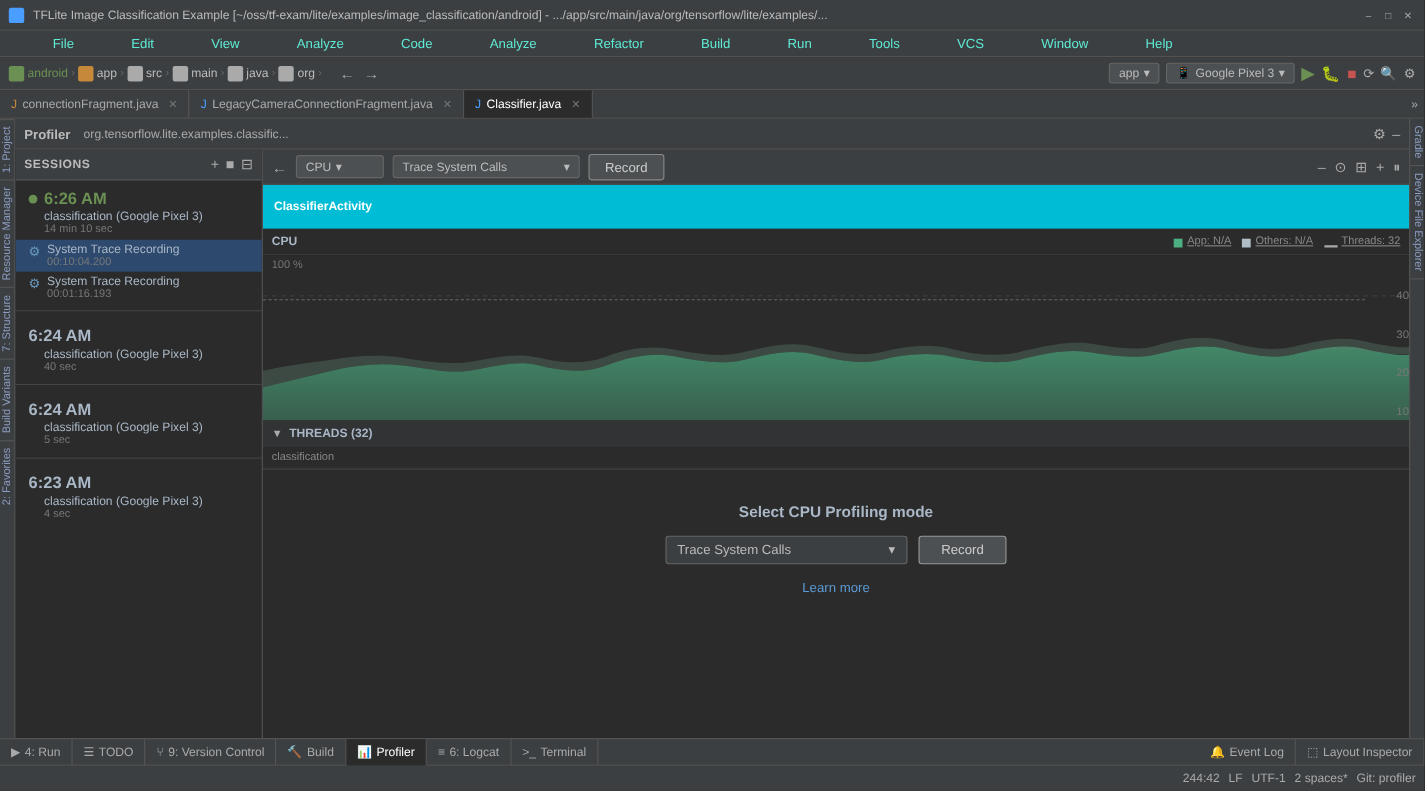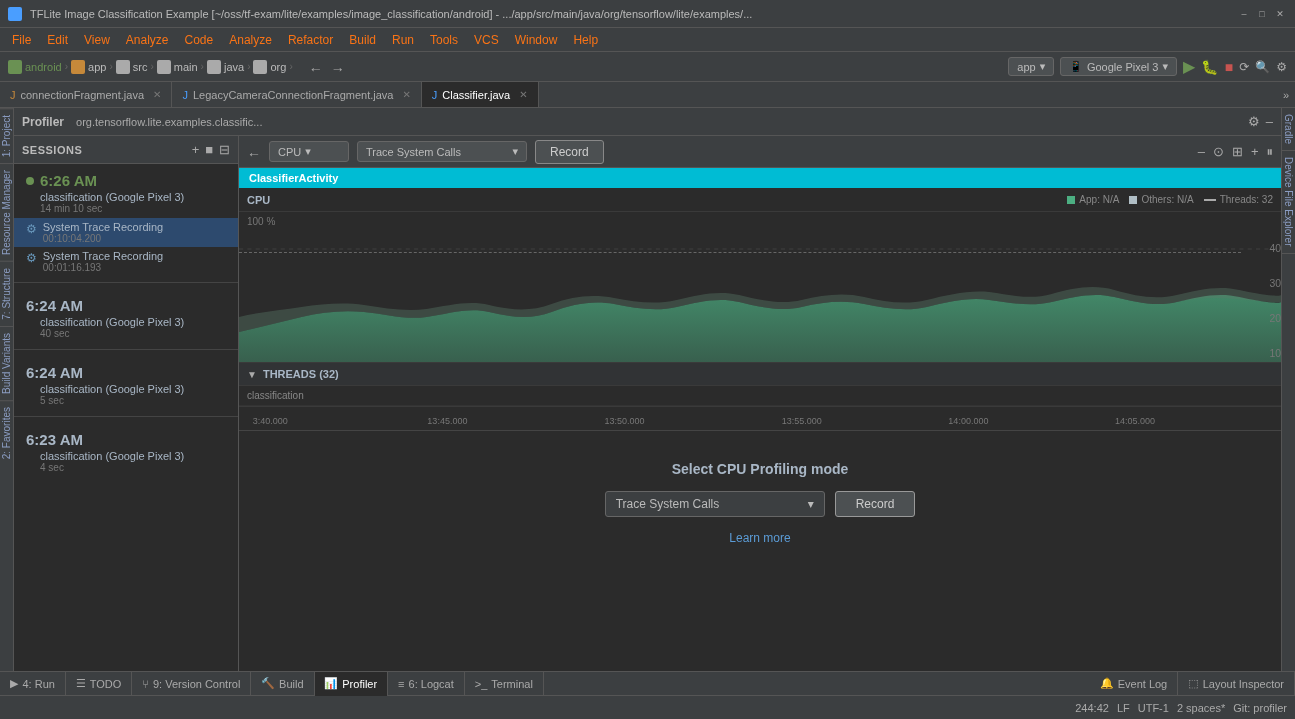--- a/index.html
+++ b/index.html
@@ -7,21 +7,21 @@
 
     
     .title-bar { display: flex; align-items: center; background: #3c3f41; height: 28px; padding: 0 8px; font-size: 11px; color: #bbbbbb; border-bottom: 1px solid #555; }
     .title-bar .app-icon { width: 14px; height: 14px; background: #4a9eff; border-radius: 2px; margin-right: 8px; flex-shrink: 0; }
     .title-bar .title-text { flex: 1; white-space: nowrap; overflow: hidden; text-overflow: ellipsis; }
     .title-bar .win-controls { display: flex; gap: 4px; margin-left: 8px; }
     .title-bar .win-btn { width: 14px; height: 14px; display: flex; align-items: center; justify-content: center; font-size: 9px; cursor: pointer; color: #aaa; }
 
     
     .menu-bar { display: flex; align-items: center; background: #3c3f41; height: 24px; padding: 0 4px; border-bottom: 1px solid #555; }
-    .menu-bar .menu-item { padding: 2px 8px; font-size: 12px; color: #f97316; cursor: pointer; border-radius: 2px; }
+    .menu-bar .menu-item { padding: 2px 8px; font-size: 12px; color: #5eead4; cursor: pointer; border-radius: 2px; margin-left: 36px; }
 
     
     .nav-bar { display: flex; align-items: center; background: #3c3f41; height: 30px; padding: 0 8px; gap: 4px; border-bottom: 1px solid #555; }
     .nav-bar .nav-segment { display: flex; align-items: center; gap: 3px; color: #bbbbbb; font-size: 11px; }
     .nav-bar .nav-sep { color: #666; font-size: 10px; }
     .nav-bar .breadcrumb-icon { width: 14px; height: 14px; background: #6897bb; border-radius: 2px; }
     .nav-bar .nav-tools { margin-left: auto; display: flex; align-items: center; gap: 6px; }
     .nav-bar .nav-btn { background: #4c5052; border: 1px solid #666; color: #bbb; padding: 2px 8px; border-radius: 3px; font-size: 11px; cursor: pointer; display: flex; align-items: center; gap: 4px; }
     .nav-bar .nav-btn.device { background: #4c5052; }
     .run-btn { color: #6a9153; }
@@ -70,28 +70,28 @@
     .toolbar-back { color: #aaa; cursor: pointer; font-size: 14px; }
     .cpu-dropdown { display: flex; align-items: center; background: #4c5052; border: 1px solid #666; color: #bbb; padding: 3px 8px; border-radius: 3px; font-size: 11px; cursor: pointer; gap: 4px; min-width: 80px; }
     .trace-dropdown { display: flex; align-items: center; background: #4c5052; border: 1px solid #666; color: #bbb; padding: 3px 8px; border-radius: 3px; font-size: 11px; cursor: pointer; gap: 4px; min-width: 170px; justify-content: space-between; }
     .record-btn { background: #4c5052; border: 1px solid #888; color: #ccc; padding: 4px 14px; border-radius: 3px; font-size: 12px; cursor: pointer; }
     .toolbar-spacer { flex: 1; }
     .toolbar-end { display: flex; align-items: center; gap: 8px; color: #aaa; font-size: 13px; }
     .toolbar-end span { cursor: pointer; }
 
     
     .chart-area { flex: 1; overflow: hidden; position: relative; background: #2b2b2b; }
-    .classifier-activity-bar { background: #00bcd4; height: 20px; display: flex; align-items: center; padding: 0 10px; }
+    .classifier-activity-bar { background: #00bcd4; height: 40px; display: flex; align-items: center; padding: 0 10px; }
     .classifier-activity-bar span { color: #fff; font-size: 11px; font-weight: bold; }
 
     .cpu-section { display: flex; flex-direction: column; }
     .cpu-header-row { display: flex; align-items: center; background: #2b2b2b; height: 24px; padding: 0 8px; border-bottom: 1px solid #3a3a3a; }
     .cpu-label { color: #a9b7c6; font-size: 11px; font-weight: bold; flex: 1; }
     .cpu-legend { display: flex; align-items: center; gap: 10px; font-size: 10px; color: #888; }
-    .legend-item { display: flex; align-items: center; gap: 4px; }
+    .legend-item { display: flex; align-items: flex-end; gap: 4px; text-decoration: underline; }
     .legend-dot { width: 8px; height: 8px; flex-shrink: 0; }
     .legend-line { width: 12px; height: 2px; flex-shrink: 0; border-top: 2px dashed; }
 
     .cpu-chart-container { position: relative; height: 150px; background: #2b2b2b; overflow: hidden; }
     .cpu-percent-label { position: absolute; left: 8px; top: 4px; color: #777; font-size: 10px; }
 
     .threads-section { display: flex; align-items: center; background: #313335; height: 24px; padding: 0 8px; border-bottom: 1px solid #3a3a3a; border-top: 1px solid #3a3a3a; }
     .threads-toggle { color: #aaa; cursor: pointer; margin-right: 6px; font-size: 10px; }
     .threads-label { color: #a9b7c6; font-size: 11px; font-weight: bold; }
 
@@ -388,28 +388,20 @@
 
           <div class="threads-section">
             <span class="threads-toggle">▼</span>
             <span class="threads-label">THREADS (32)</span>
           </div>
 
           <div class="thread-row">
             <span class="thread-name">classification</span>
           </div>
 
-          <div class="time-axis">
-            <span class="time-marker" style="left: 3%;">3:40.000</span>
-            <span class="time-marker" style="left: 20%;">13:45.000</span>
-            <span class="time-marker" style="left: 37%;">13:50.000</span>
-            <span class="time-marker" style="left: 54%;">13:55.000</span>
-            <span class="time-marker" style="left: 70%;">14:00.000</span>
-            <span class="time-marker" style="left: 86%;">14:05.000</span>
-          </div>
 
           <div class="profiling-overlay" style="position:relative; background:#2b2b2b; display:flex; flex-direction:column; align-items:center; justify-content:center; padding:30px; gap:14px; border-top:1px solid #444; flex:1;">
             <div class="profiling-title">Select CPU Profiling mode</div>
             <div class="profiling-controls">
               <div class="profiling-dropdown">
                 <span>Trace System Calls</span>
                 <span>▾</span>
               </div>
               <button class="profiling-record-btn">Record</button>
             </div>

